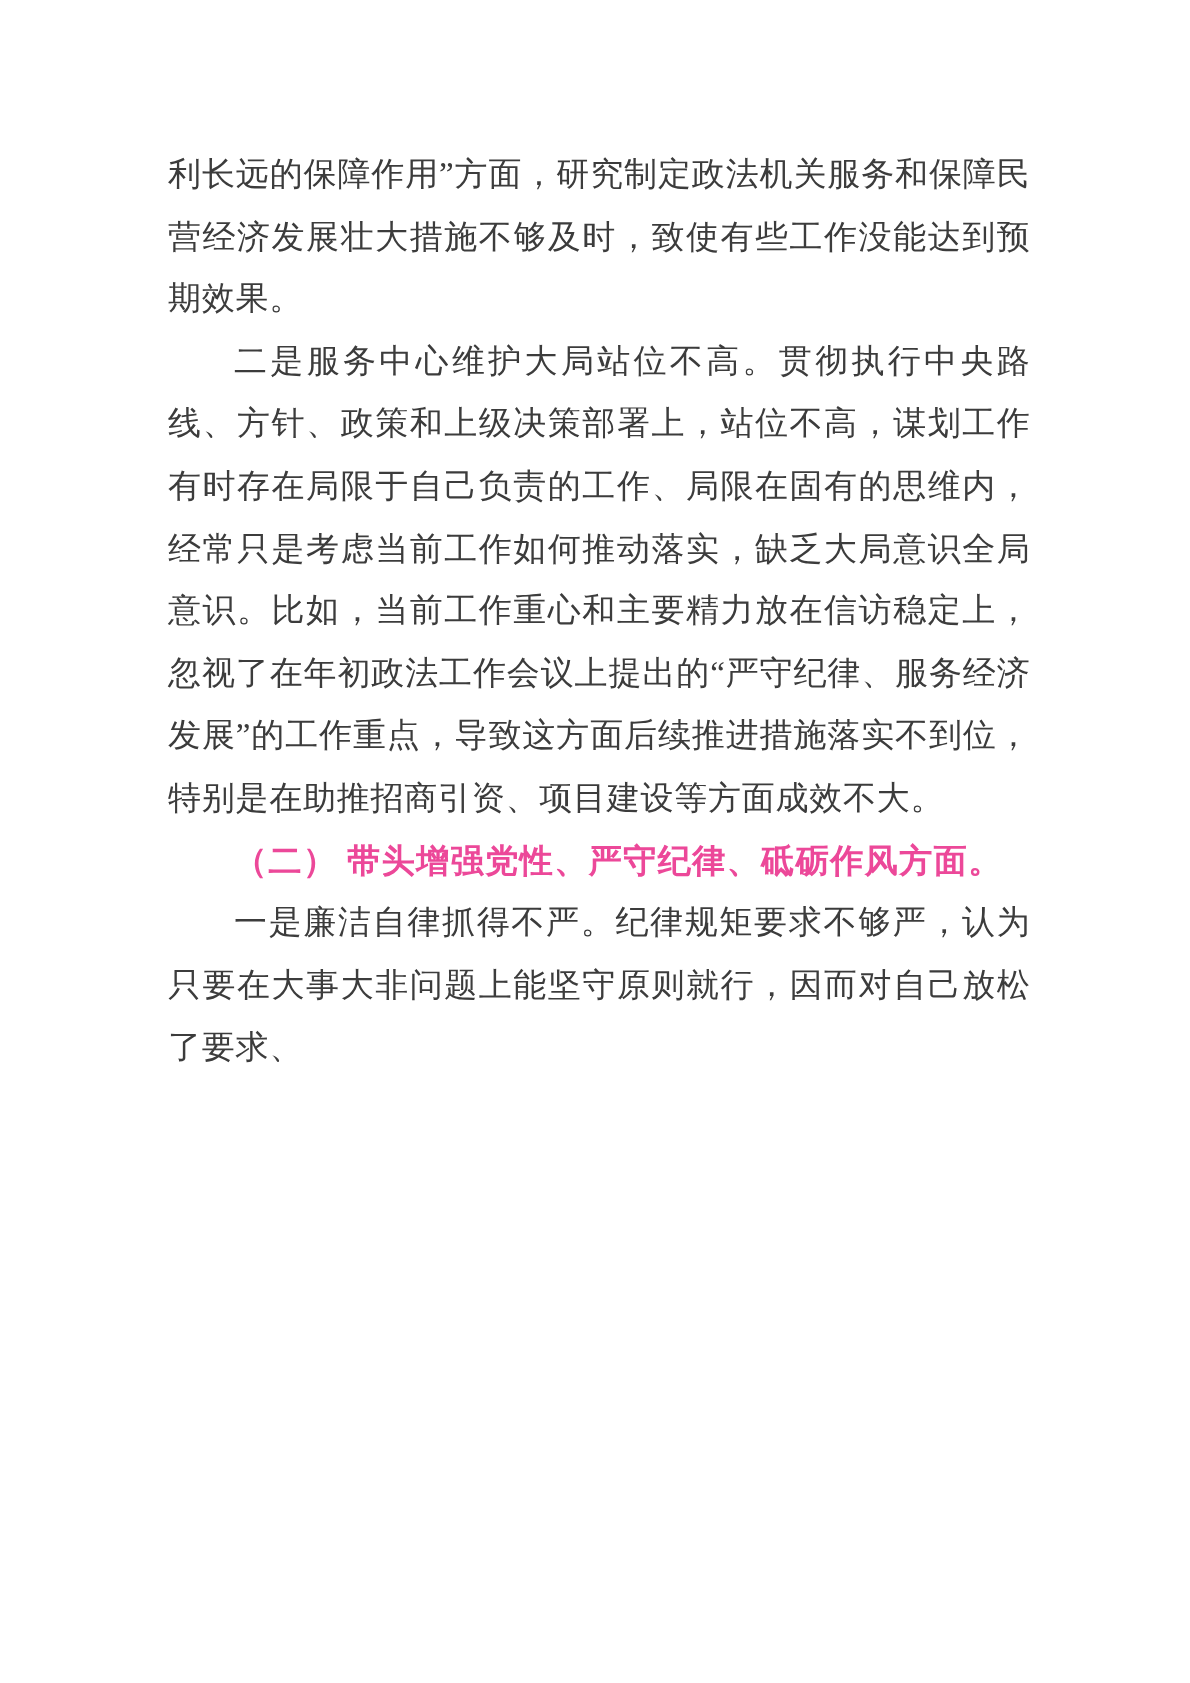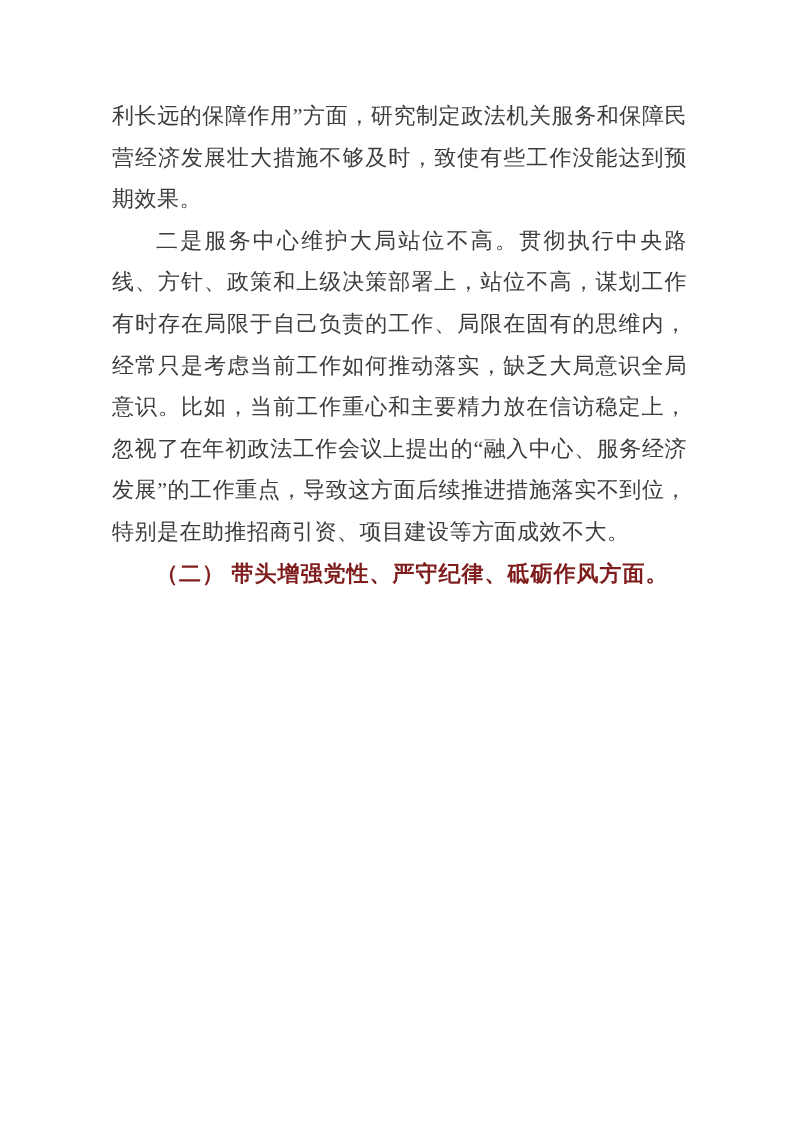--- a/index.html
+++ b/index.html
@@ -37,20 +37,21 @@
   }
 </style>
 </head>
 <body>
 
 <div class="page" style="color: rgb(60, 60, 60);">
   <div class="doc-body">
 
     <p class="para continuation"><span>利长远的保障作用”方面，研究制定政法机关服务和保障民营经济发展壮大措施不够及时，致使有些工作没能达到预期效果。</span></p>
 
-    <p class="para"><span class="lead">二是</span><span>服务中心维护大局站位不高。贯彻执行中央路线、方针、政策和上级决策部署上，站位不高，谋划工作有时存在局限于自己负责的工作、局限在固有的思维内，经常只是考虑当前工作如何推动落实，缺乏大局意识全局意识。比如，当前工作重心和主要精力放在信访稳定上，忽视了在年初政法工作会议上提出的“融入中心、服务经济发展”的工作重点，导致这方面后续推进措施落实不到位，特别是在助推招商引资、项目建设等方面成效不大。</span></p>
+    <p class="para"><span class="lead">二是</span><span>服务中心维护大局站位不高。贯彻执行中央路线、方针、政策和上级决策部署上，站位不高，谋划工作有时存在局限于自己负责的工作、局限在固有的思维内，经常只是考虑当前工作如何推动落实，缺乏大局意识全局意识。比如，当前工作重心和主要精力放在信访稳定上，忽视了在年初政法工作会议上提出的“严守纪律、服务经济发展”的工作重点，导致这方面后续推进措施落实不到位，特别是在助推招商引资、项目建设等方面成效不大。</span></p>
 
 
-    <p class="section-heading" style="color: #7f1d1d;">（二） 带头增强党性、严守纪律、砥砺作风方面。</p>
+    <p class="section-heading" style="color: #ec4899;">（二） 带头增强党性、严守纪律、砥砺作风方面。</p>
 
+    <p class="para"><span class="lead">一是</span><span>廉洁自律抓得不严。纪律规矩要求不够严，认为只要在大事大非问题上能坚守原则就行，因而对自己放松了要求、</span></p>
 
   </div>
 </div>
 
 </body></html>

